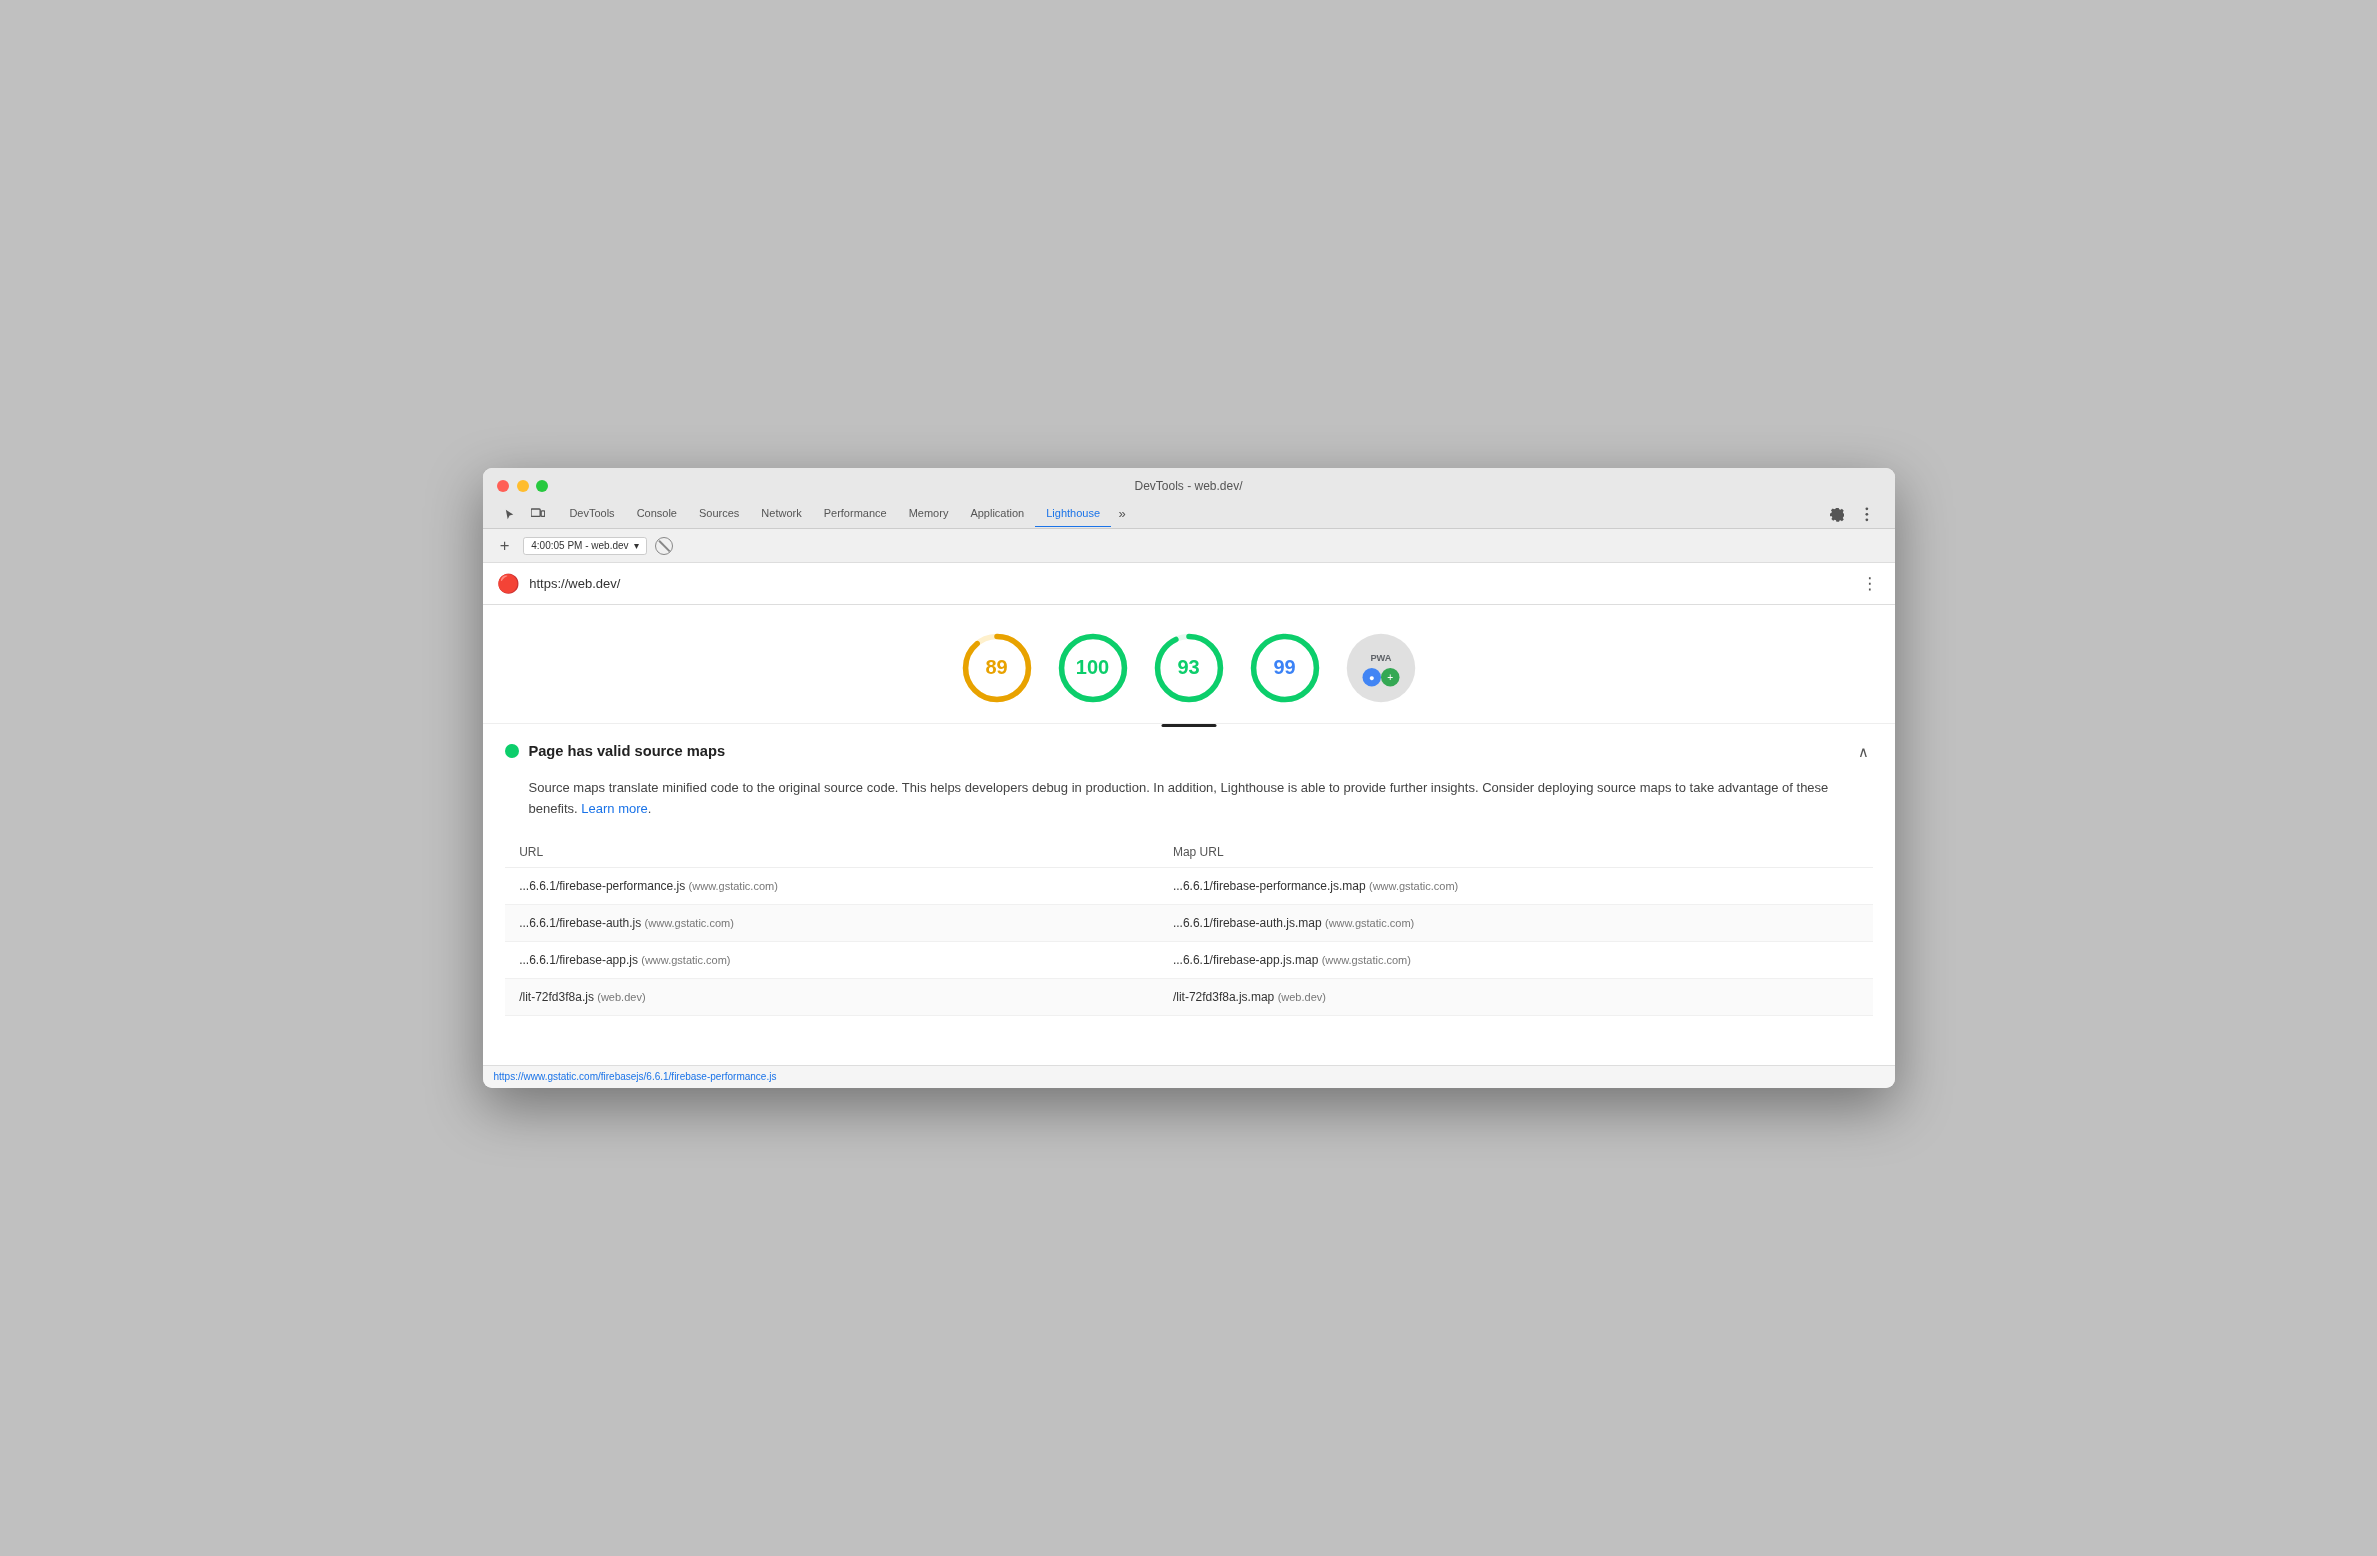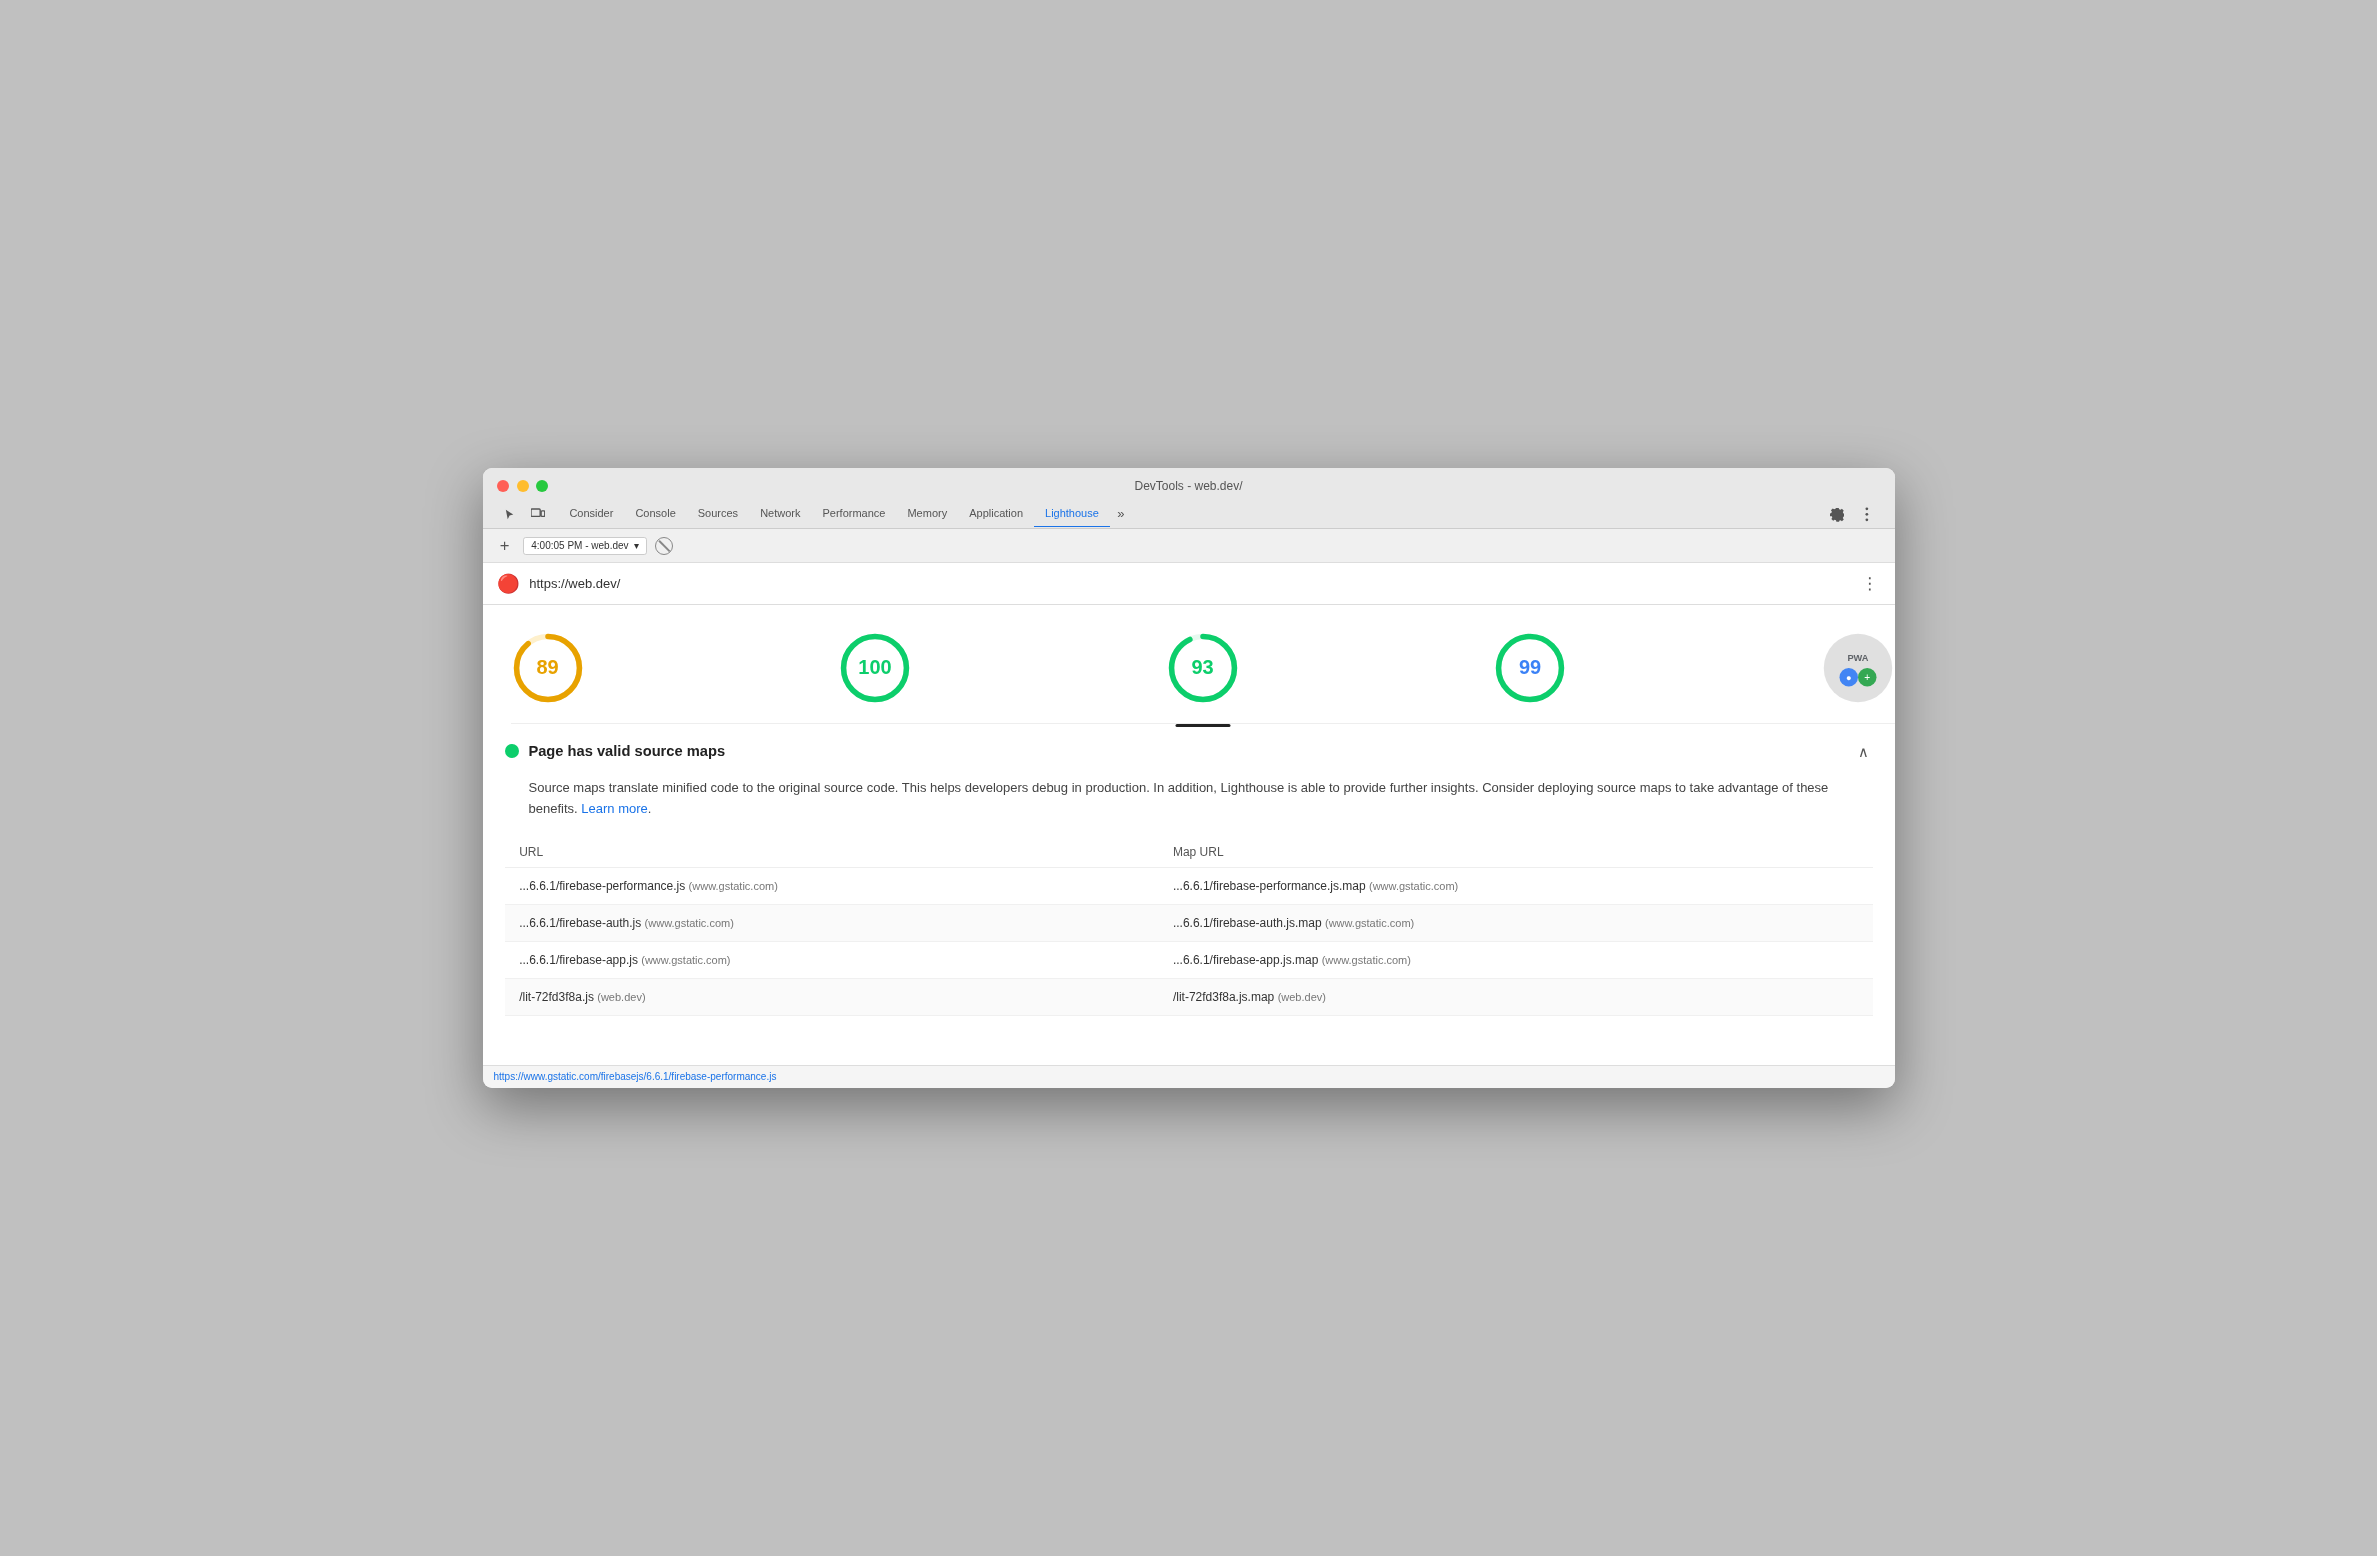--- a/index.html
+++ b/index.html
@@ -195,25 +195,24 @@
     
     .main-content {
       background: white;
       padding: 0;
       min-height: 460px;
     }
 
     
     .scores-row {
       display: flex;
-      justify-content: space-between;
-      gap: 16px;
+      justify-content: center;
+      gap: 22px;
       padding: 26px 0 18.4px;
       border-bottom: 0.9px solid #eee;
-      margin-left: 28px;
     }
 
     .score-circle {
       width: 74px;
       height: 74px;
       position: relative;
       display: flex;
       align-items: center;
       justify-content: center;
       flex-direction: column;
@@ -405,21 +404,21 @@
           </svg>
         </div>
         <div class="icon-btn">
           <svg width="14.7" height="13" viewBox="0 0 16 14" fill="#555">
             <rect x="0" y="1" width="10" height="8" rx="1" stroke="#555" stroke-width="1.5" fill="none"></rect>
             <rect x="11" y="3" width="4" height="6" rx="1" stroke="#555" stroke-width="1.5" fill="none"></rect>
           </svg>
         </div>
       </div>
 
-      <div class="tab-item">Consider</div>
+      <div class="tab-item">DevTools</div>
       <div class="tab-item">Console</div>
       <div class="tab-item">Sources</div>
       <div class="tab-item">Network</div>
       <div class="tab-item">Performance</div>
       <div class="tab-item">Memory</div>
       <div class="tab-item">Application</div>
       <div class="tab-item active">Lighthouse</div>
 
       <div class="tab-more">»</div>
       <div class="tab-spacer"></div>

